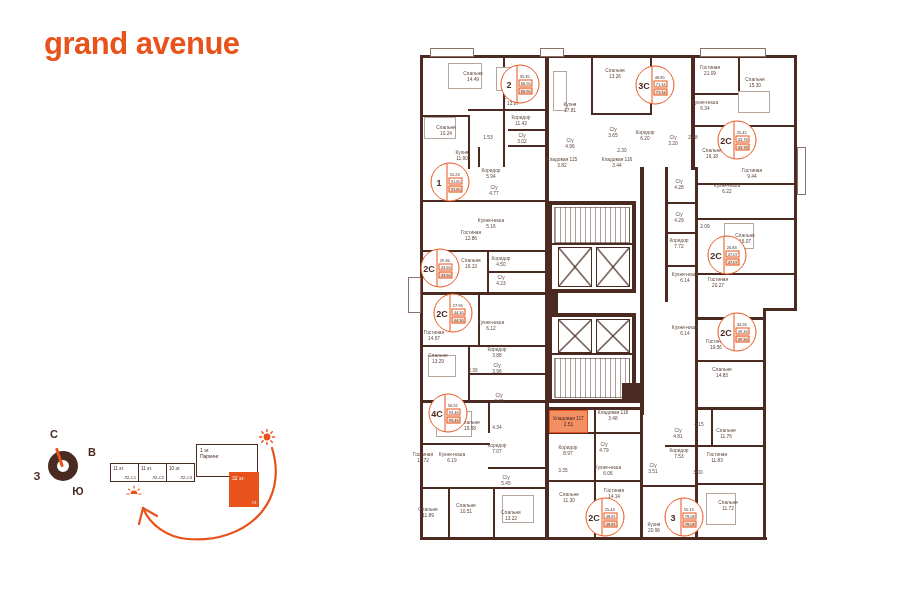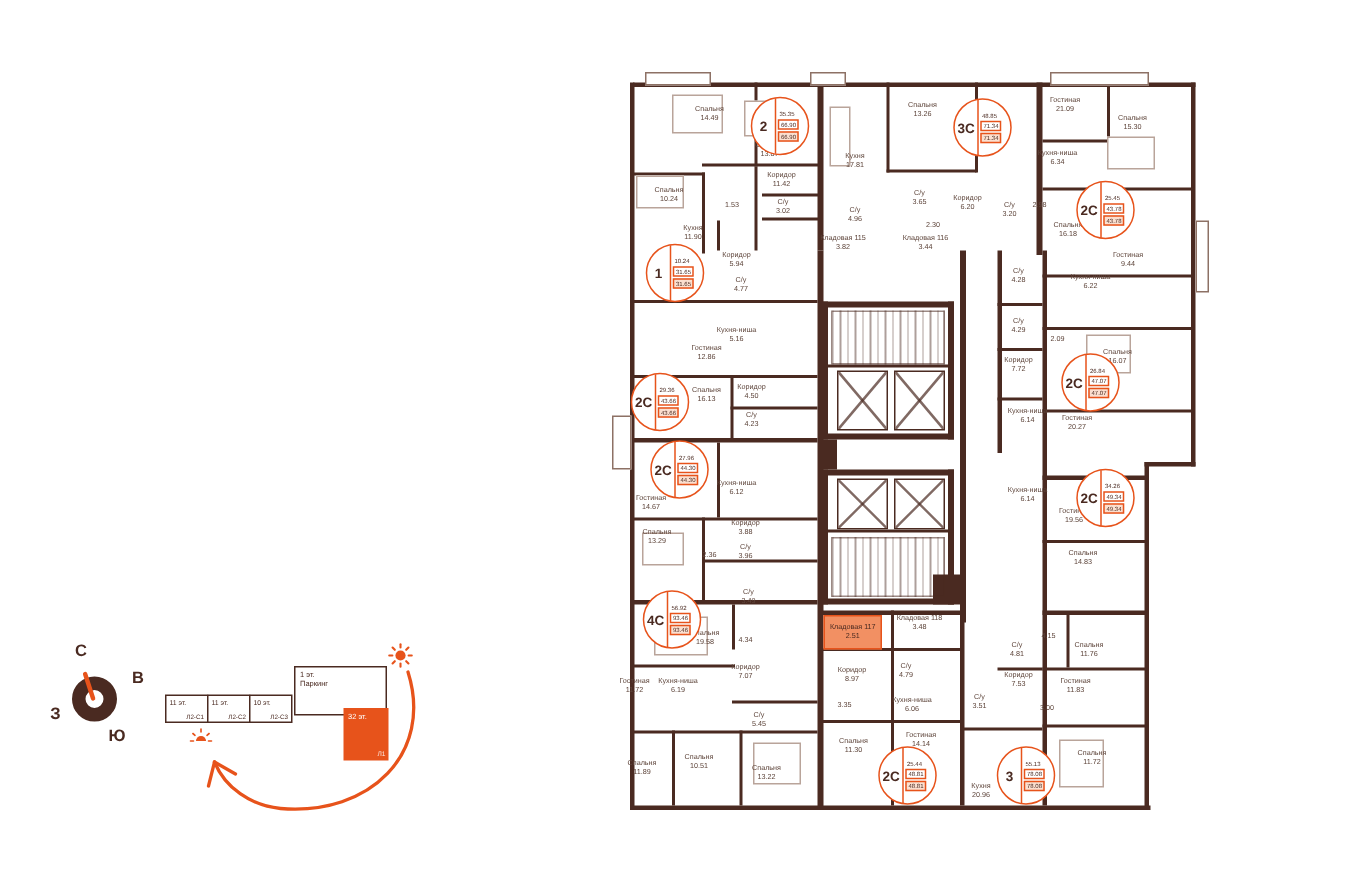--- a/index.html
+++ b/index.html
@@ -50,20 +50,21 @@
   .tower .fl{position:absolute;left:3px;top:3px;font-size:5px;color:#fff;}
   .tower .cd{position:absolute;right:2px;bottom:2px;font-size:4.4px;color:rgba(255,255,255,.85);}
   svg{display:block;}
   .abs{position:absolute;}
 </style>
 </head>
 <body>
 
 <div class="stage">
 
+  <div class="logo">grand avenue</div>
 
   <div>
     <div class="donut"></div>
     <div class="needle"></div>
     <div class="cdir" style="left:54px;top:434px">С</div>
     <div class="cdir" style="left:92px;top:452px">В</div>
     <div class="cdir" style="left:37px;top:476px">З</div>
     <div class="cdir" style="left:78px;top:491px">Ю</div>
   </div>
 

